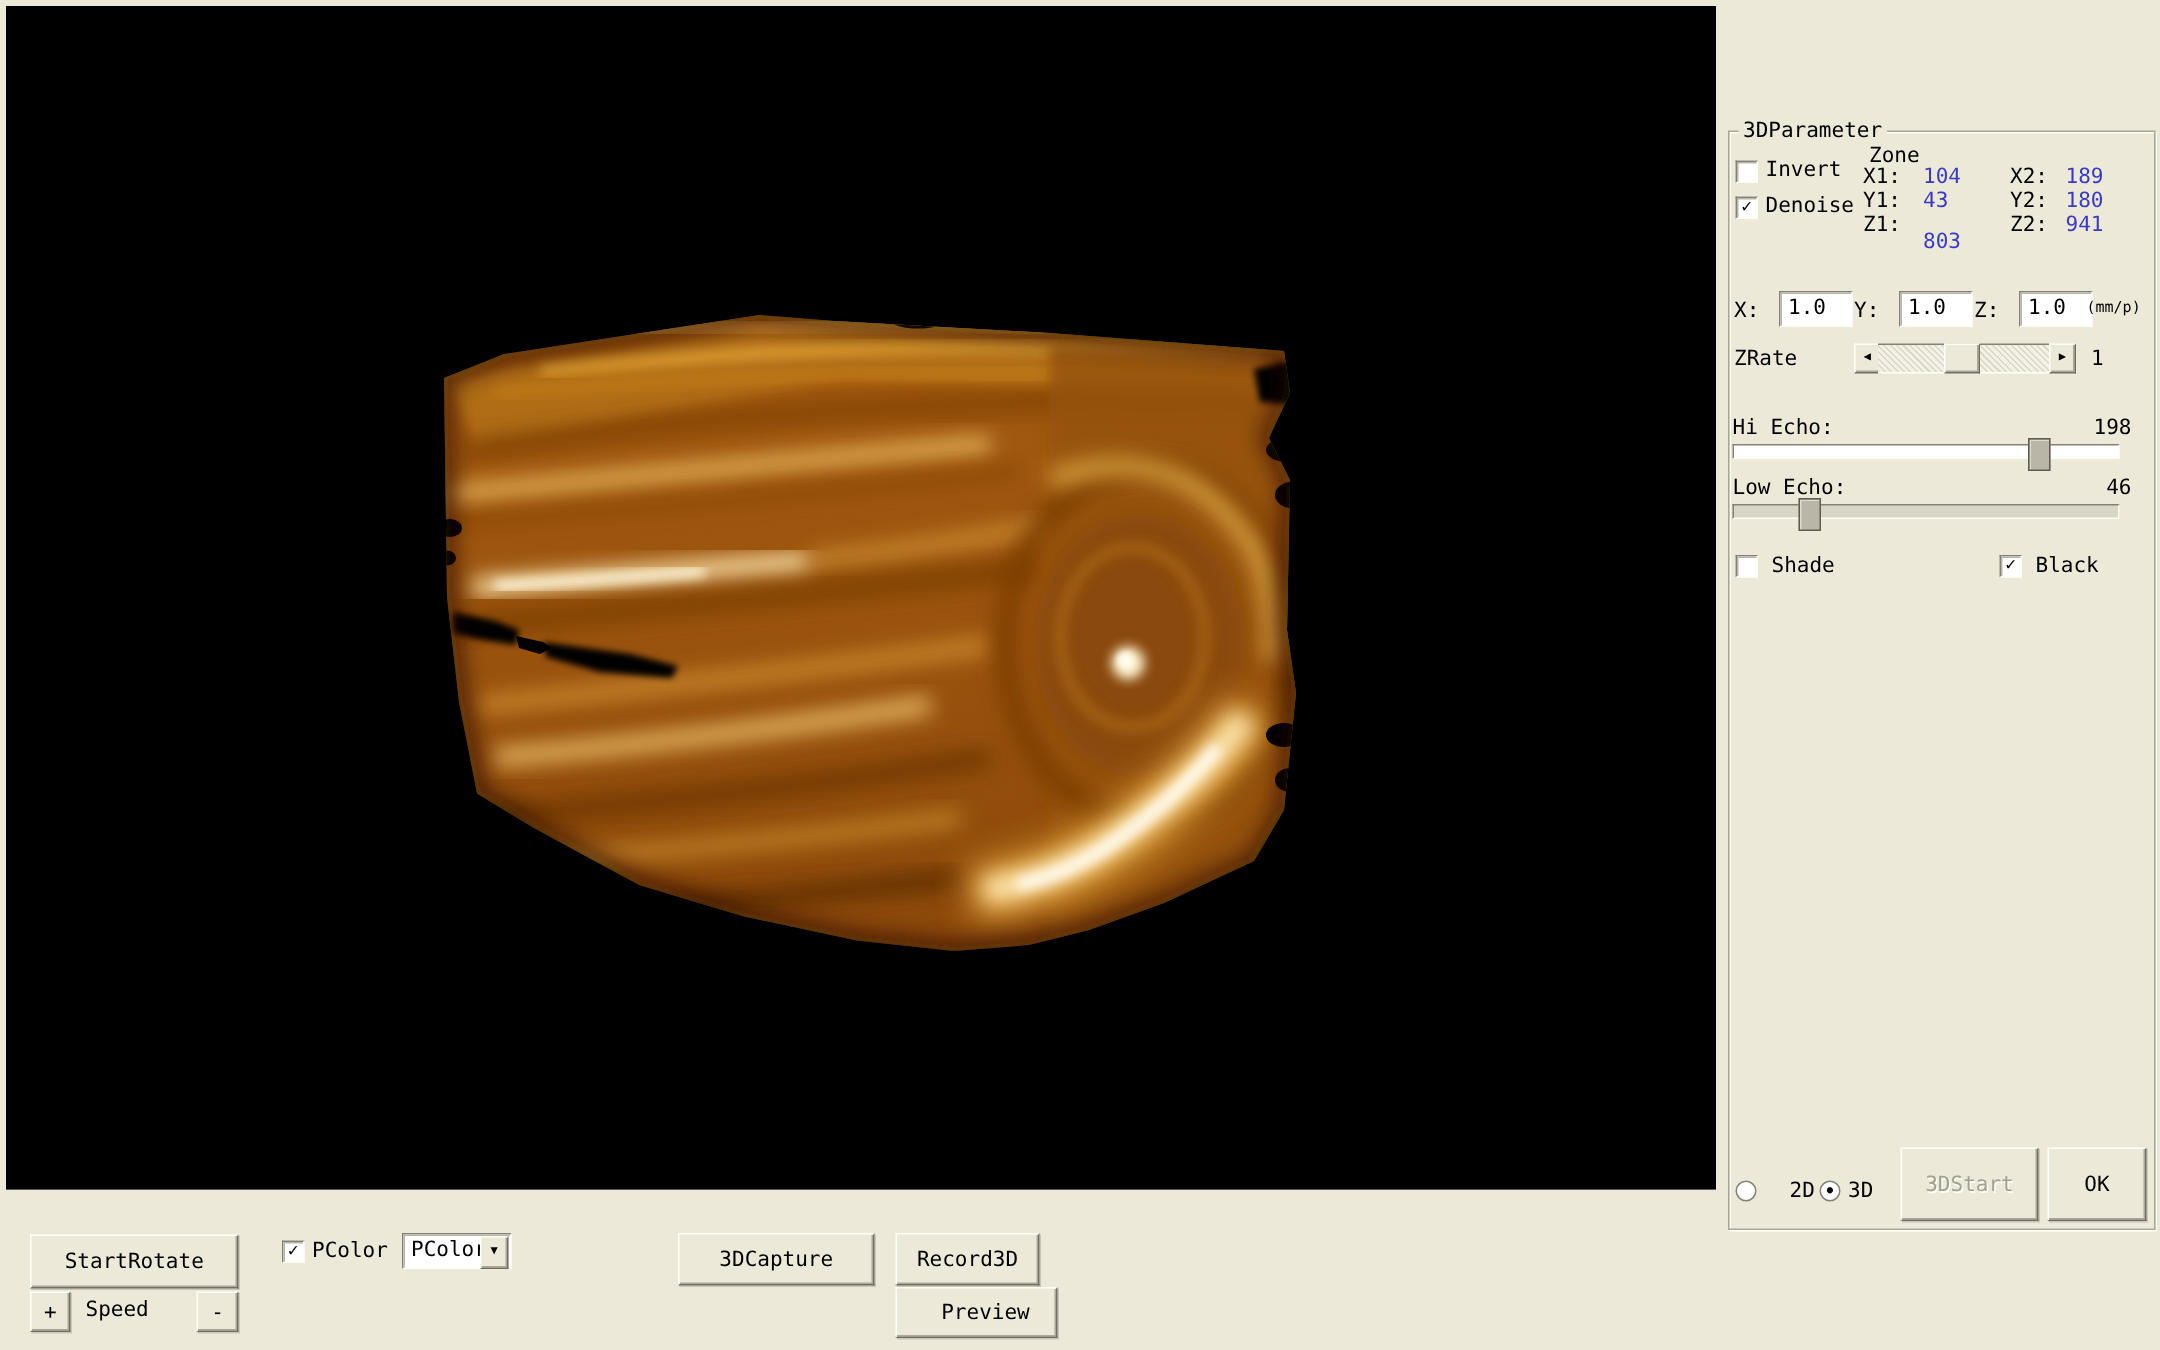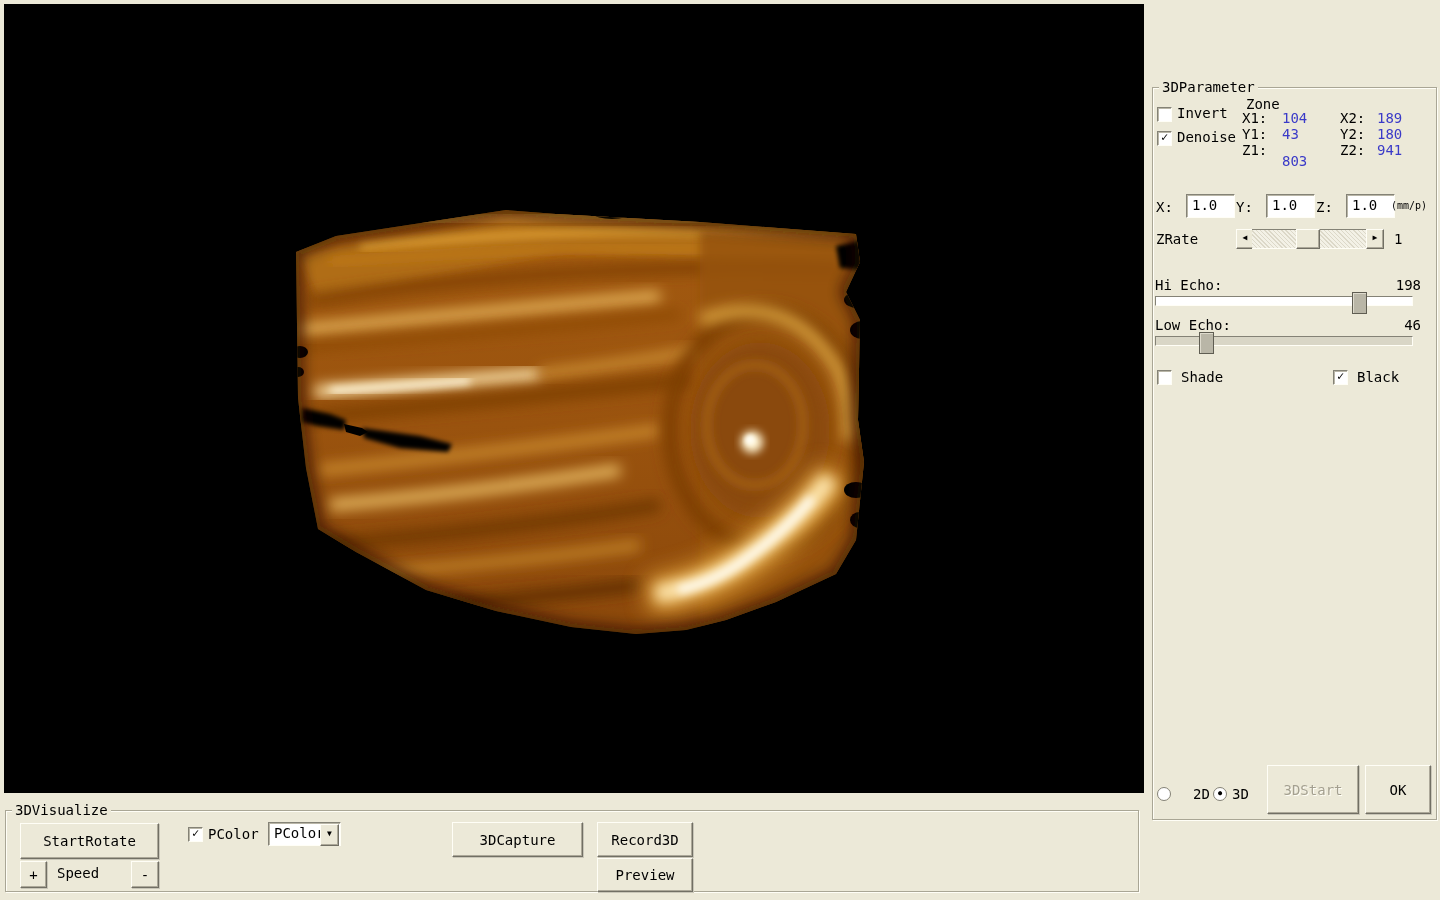--- a/index.html
+++ b/index.html
@@ -194,36 +194,33 @@
     <span class="radio" style="left:11px;top:787px;"></span>
     <span class="lbl" style="left:29px;top:786px;margin-left:18px;">2D</span>
     <span class="radio" style="left:67px;top:787px;">●</span>
     <span class="lbl" style="left:86px;top:786px;">3D</span>
 
     <div class="btn btn-disabled" style="left:121px;top:765px;width:90px;height:47px;">3DStart</div>
     <div class="btn" style="left:219px;top:765px;width:64px;height:47px;">OK</div>
   </div>
 
   <div class="bottom-panel">
-    <div class="groupbox" style="left:5px;top:17px;width:1132px;height:80px;">
-      <span class="gb-title">3DVisualize</span>
-    </div>
 
     <div class="btn" style="left:20px;top:30px;width:137px;height:34px;">StartRotate</div>
 
     <div class="btn" style="left:20px;top:68px;width:25px;height:25px;">+</div>
     <span class="lbl" style="left:57px;top:72px;">Speed</span>
     <div class="btn" style="left:131px;top:68px;width:26px;height:25px;">-</div>
 
     <span class="checkbox" style="left:188px;top:34px;">✓</span>
     <span class="lbl" style="left:208px;top:33px;">PColor</span>
 
     <div class="sunken" style="left:268px;top:29px;width:71px;height:22px;">
       <span class="combo-field" style="position:absolute;left:0;top:0;">PColor</span>
       <span class="combo-btn">▼</span>
     </div>
 
     <div class="btn" style="left:452px;top:29px;width:129px;height:33px;text-align:center;">3DCapture</div>
     <div class="btn" style="left:597px;top:29px;width:94px;height:33px;">Record3D</div>
-    <div class="btn" style="left:597px;top:65px;width:94px;height:32px;">Preview</div>
+    <div class="btn" style="left:597px;top:65px;width:94px;height:32px;padding-left:12px;">Preview</div>
   </div>
 
 </div>
 
 </body></html>

